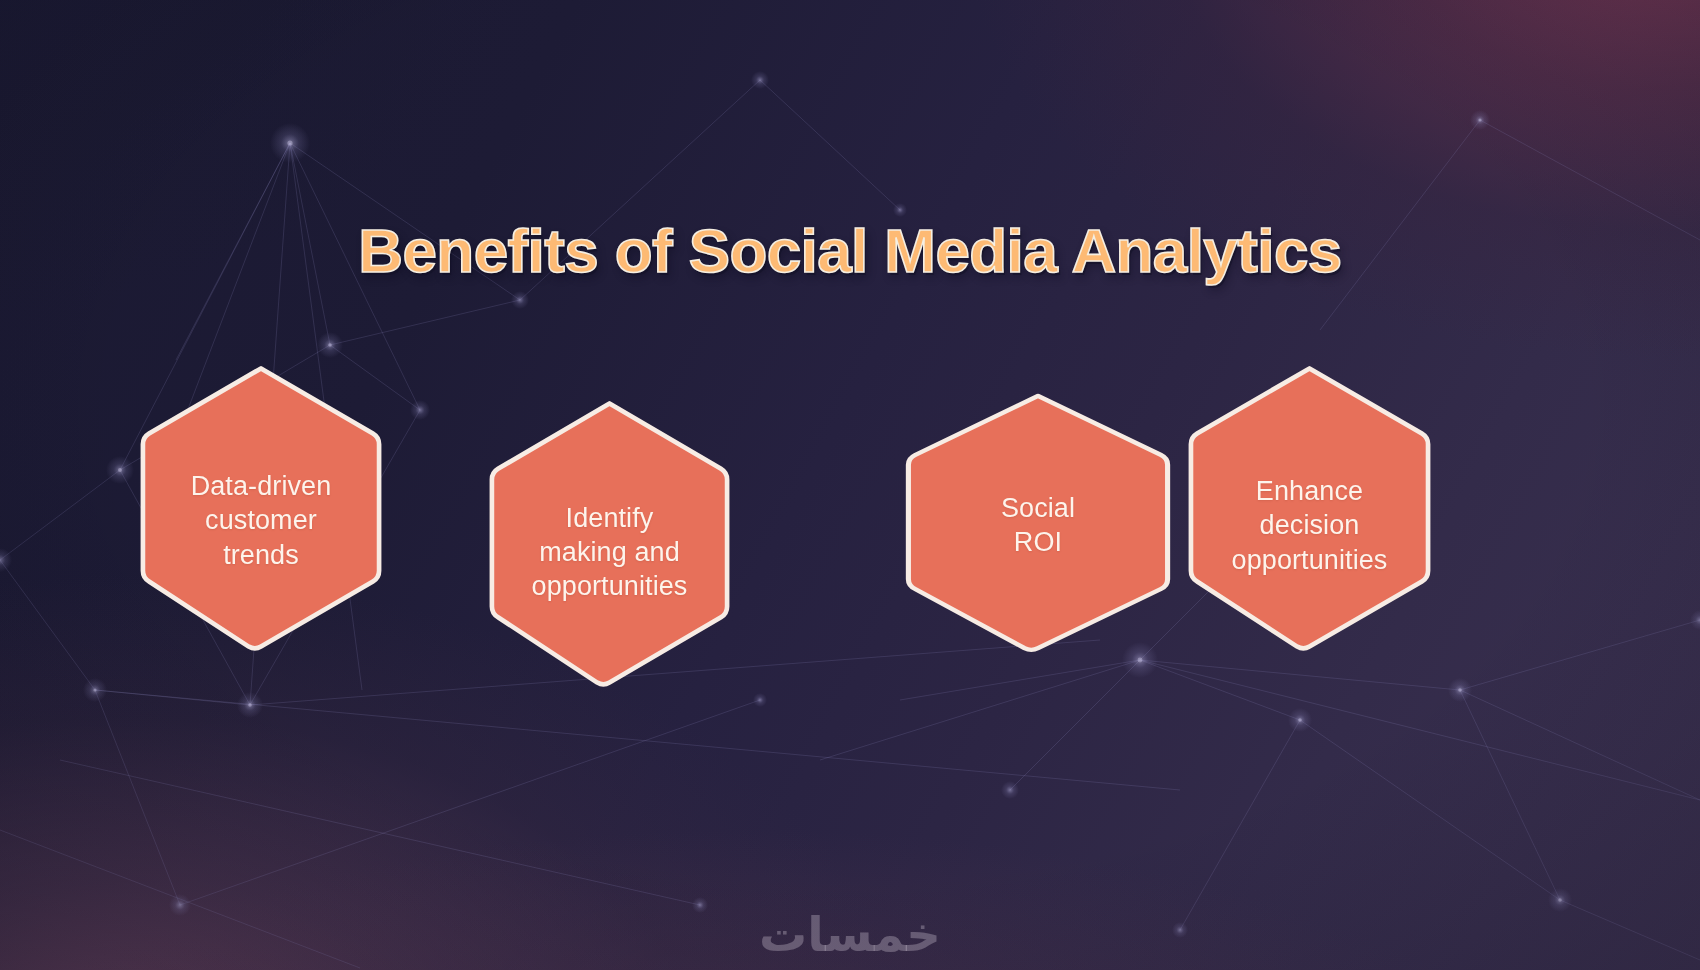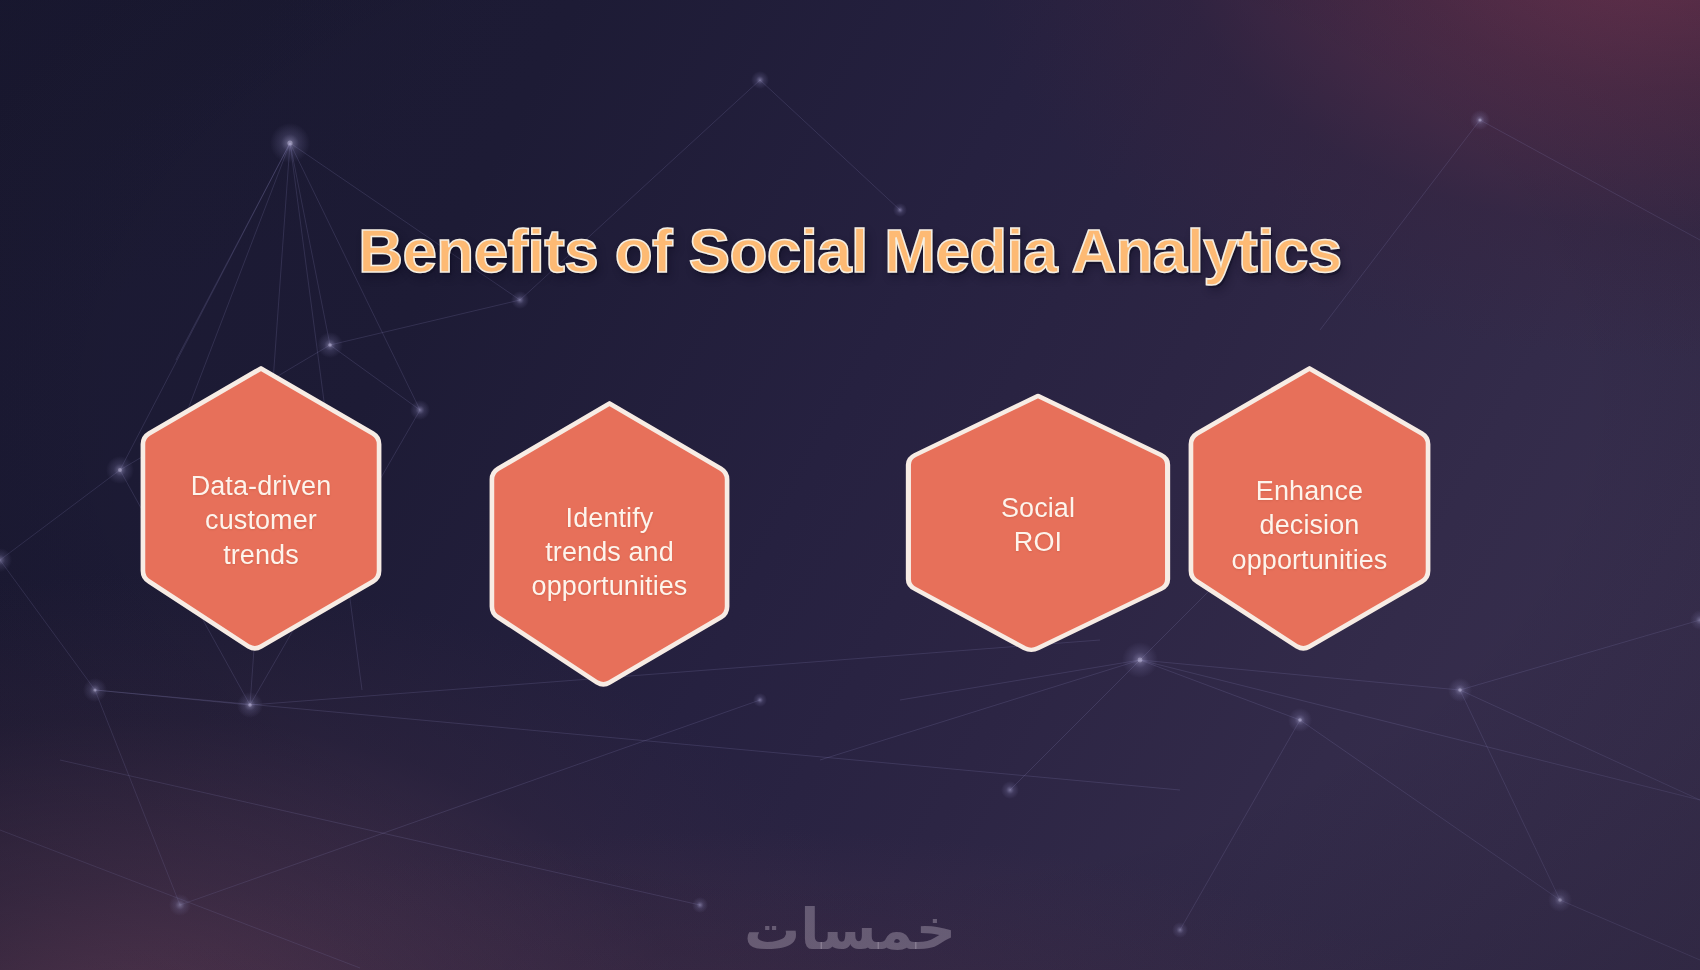--- a/index.html
+++ b/index.html
@@ -128,21 +128,21 @@
   #hex-3 .hex-label { margin-top:6px; }
   #hex-4 .hex-label { margin-top:36px; }
 
   
   .watermark {
     position:absolute;
     left:0; right:0;
     bottom:8px;
     text-align:center;
     font-family:"DejaVu Sans", sans-serif;
-    font-size:56px;
+    font-size:48px;
     font-weight:700;
     color:rgba(226,214,230,0.30);
     letter-spacing:2px;
     direction:rtl;
     user-select:none;
   }
 </style>
 </head>
 <body>
 
@@ -264,21 +264,21 @@
         <div>trends</div>
       </div>
     </div>
 
     <div class="hex" id="hex-2">
       <svg viewBox="0 0 100 118" preserveAspectRatio="none">
         <path d="M50 2.2 L95.5 28.8 Q98 30.3 98 33.2 L98 84.8 Q98 87.7 95.5 89.2 L50 115.8 Q47.5 117.3 45 115.8 L4.5 89.2 Q2 87.7 2 84.8 L2 33.2 Q2 30.3 4.5 28.8 Z" fill="#e7705a" stroke="#f7ece4" stroke-width="1.9" stroke-linejoin="round"></path>
       </svg>
       <div class="hex-label">
         <div>Identify</div>
-        <div>trends and</div>
+        <div>making and</div>
         <div>opportunities</div>
       </div>
     </div>
 
     <div class="hex" id="hex-3">
       <svg viewBox="0 0 100 118" preserveAspectRatio="none">
         <path d="M50 2.2 L95.5 28.8 Q98 30.3 98 33.2 L98 84.8 Q98 87.7 95.5 89.2 L50 115.8 Q47.5 117.3 45 115.8 L4.5 89.2 Q2 87.7 2 84.8 L2 33.2 Q2 30.3 4.5 28.8 Z" fill="#e7705a" stroke="#f7ece4" stroke-width="1.9" stroke-linejoin="round"></path>
       </svg>
       <div class="hex-label">
         <div>Social</div>

